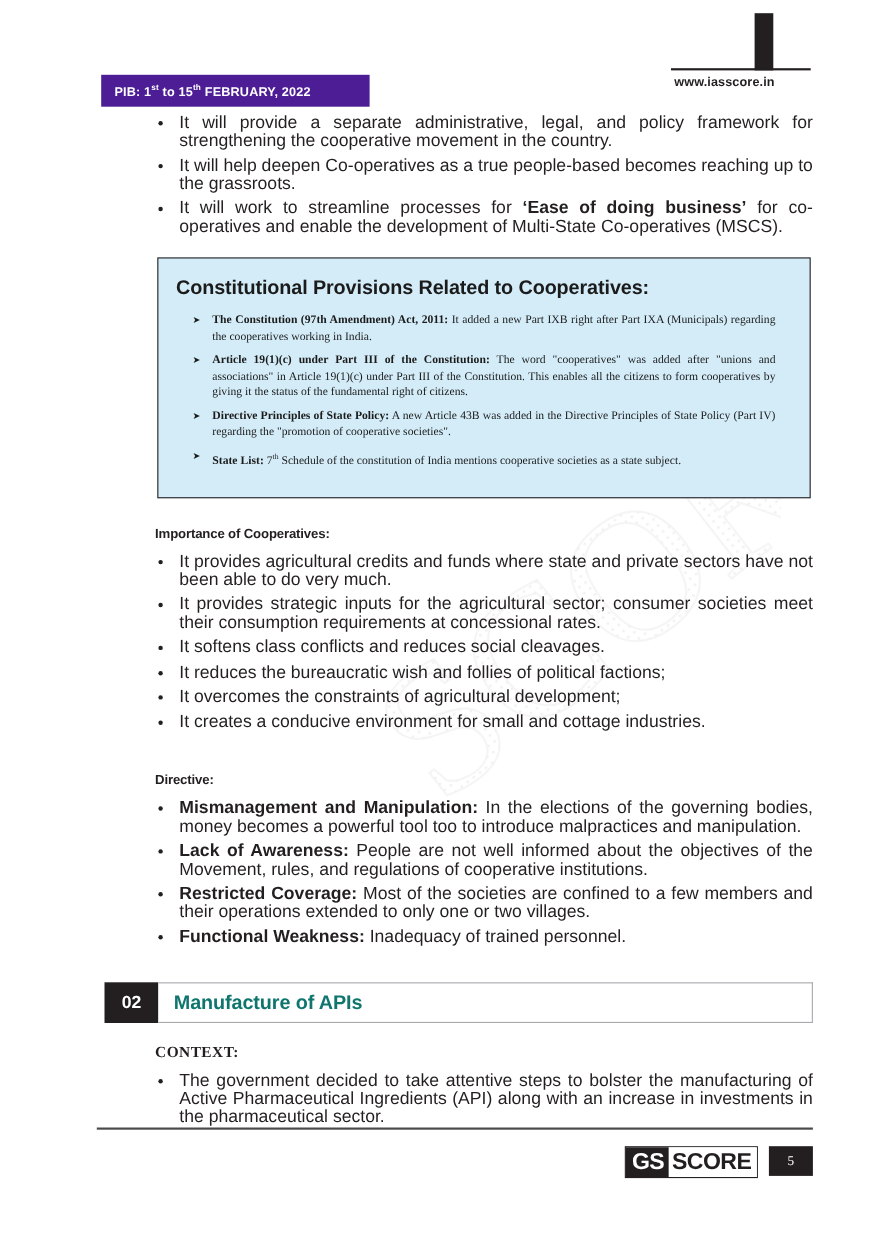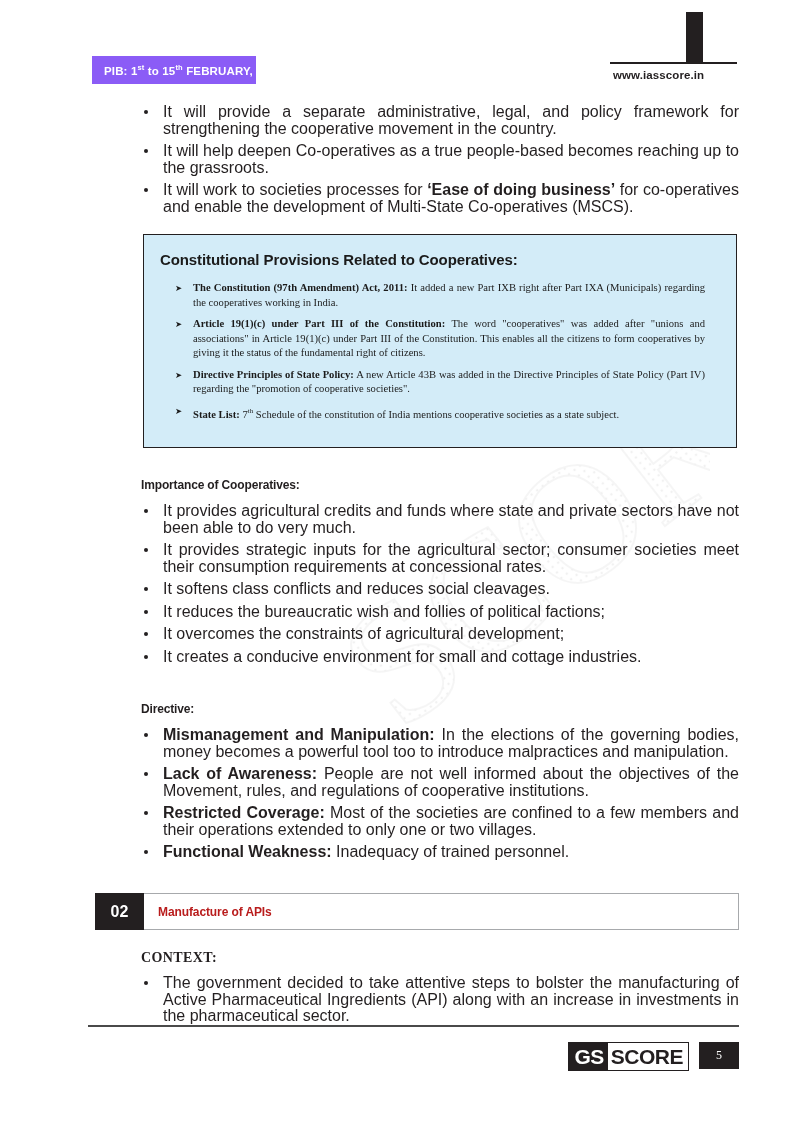--- a/index.html
+++ b/index.html
@@ -37,28 +37,28 @@
   
   .header {
     position: absolute;
     left: 0; right: 0; top: 0;
     height: 92px;
     z-index: 3;
   }
   .pib-tag {
     position: absolute;
     left: 92px;
-    top: 56px;
-    background: #8b5cf6;
+    top: 68px;
+    background: #4c1d95;
     color: #ffffff;
     font-size: 11.5px;
     font-weight: bold;
     letter-spacing: 0.15px;
     padding: 5px 12px 6px 12px;
-    width: 164px;
+    width: 244px;
     box-sizing: border-box;
     line-height: 13px;
     white-space: nowrap;
   }
   .pib-tag sup { font-size: 7.5px; vertical-align: super; }
 
   .brandmark {
     position: absolute;
     right: 57px;
     top: 12px;
@@ -133,21 +133,21 @@
     left: 143px;
     top: 234px;
     width: 594px;
     box-sizing: border-box;
     background: #d3ecf8;
     border: 1.6px solid #231f20;
     padding: 16px 18px 12px 16px;
     z-index: 2;
   }
   .bluebox-title {
-    font-size: 15px;
+    font-size: 18px;
     font-weight: bold;
     color: #1b1b1b;
     margin-bottom: 11px;
     letter-spacing: -0.1px;
   }
   ul.arrows {
     list-style: none;
     margin: 13px;
     padding: 0;
   }
@@ -208,23 +208,23 @@
     flex: 1;
     border: 1.5px solid #a7a9ac;
     border-left: none;
     background: #ffffff;
     display: flex;
     align-items: center;
     padding-left: 14px;
     box-sizing: border-box;
   }
   .section-title-box .t {
-    font-size: 12px;
-    font-weight: bold;
-    color: #b91c1c;
+    font-size: 18px;
+    font-weight: bold;
+    color: #0f766e;
     letter-spacing: -0.1px;
   }
 
   .context-head {
     font-family: "Liberation Serif", serif;
     font-size: 14px;
     font-weight: bold;
     letter-spacing: 0.4px;
     color: #231f20;
     margin: 0 0 9px 0;
@@ -314,21 +314,21 @@
       <div class="bar"></div>
       <div class="rule"></div>
       <div class="site">www.iasscore.in</div>
     </div>
   </div>
 
   <div class="content">
     <ul class="bullets">
       <li class="justify">It will provide a separate administrative, legal, and policy framework for strengthening the cooperative movement in the country.</li>
       <li class="justify">It will help deepen Co-operatives as a true people-based becomes reaching up to the grassroots.</li>
-      <li class="justify"><span>It will work to societies processes for </span><b>‘Ease of doing business’</b><span> for co-operatives and enable the development of Multi-State Co-operatives (MSCS).</span></li>
+      <li class="justify"><span>It will work to streamline processes for </span><b>‘Ease of doing business’</b><span> for co-operatives and enable the development of Multi-State Co-operatives (MSCS).</span></li>
     </ul>
   </div>
 
   <div class="bluebox">
     <div class="bluebox-title">Constitutional Provisions Related to Cooperatives:</div>
     <ul class="arrows">
       <li class="justify"><b>The Constitution (97th Amendment) Act, 2011:</b><span> It added a new Part IXB right after Part IXA (Municipals) regarding the cooperatives working in India.</span></li>
       <li class="justify"><b>Article 19(1)(c) under Part III of the Constitution:</b><span> The word "cooperatives" was added after "unions and associations" in Article 19(1)(c) under Part III of the Constitution. This enables all the citizens to form cooperatives by giving it the status of the fundamental right of citizens.</span></li>
       <li class="justify"><b>Directive Principles of State Policy:</b><span> A new Article 43B was added in the Directive Principles of State Policy (Part IV) regarding the "promotion of cooperative societies".</span></li>
       <li class="justify"><b>State List:</b><span> 7</span><sup>th</sup><span> Schedule of the constitution of India mentions cooperative societies as a state subject.</span></li>

